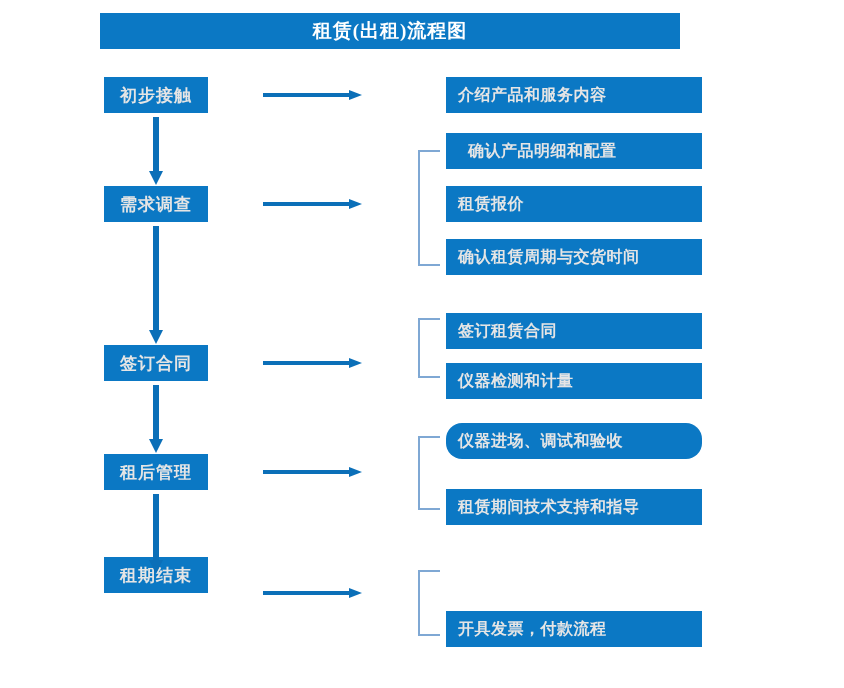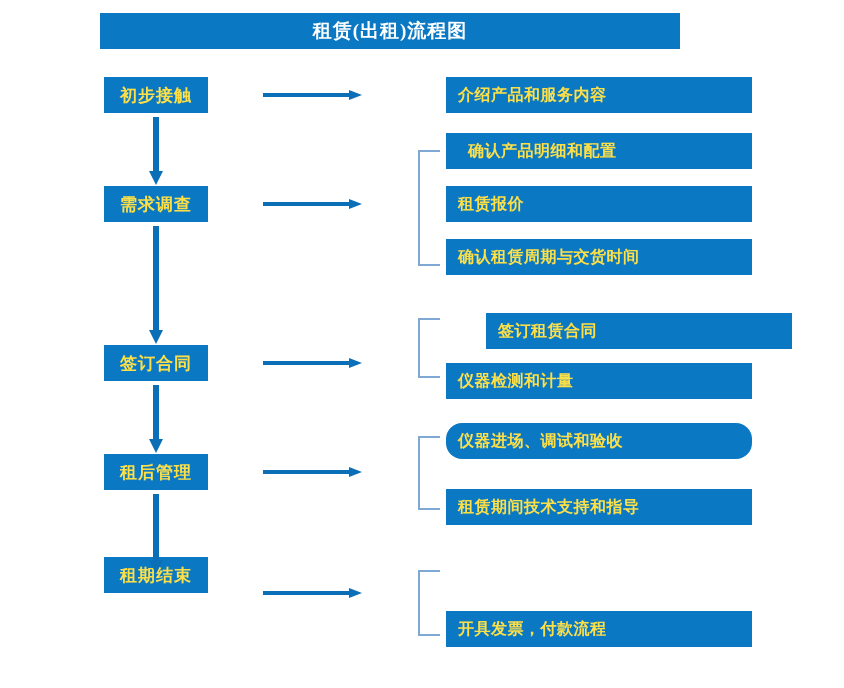--- a/index.html
+++ b/index.html
@@ -16,21 +16,21 @@
   }
   #canvas {
     position: absolute;
     left: 0; top: 0;
     width: 844px;
     height: 688px;
   }
   .box {
     position: absolute;
     background: #0b78c4;
-    color: #fde047;
+    color: #e5e5e5;
     font-weight: bold;
     display: flex;
     align-items: center;
     box-sizing: border-box;
   }
   .title-bar {
     position: absolute;
     left: 100px;
     top: 13px;
     width: 580px;
@@ -47,21 +47,21 @@
   .stage-box {
     left: 104px;
     width: 104px;
     height: 36px;
     justify-content: center;
     font-size: 17px;
     letter-spacing: 1px;
   }
   .detail-box {
     left: 446px;
-    width: 306px;
+    width: 256px;
     height: 36px;
     padding-left: 12px;
     font-size: 16px;
     letter-spacing: 0.5px;
   }
   .h-arrow {
     position: absolute;
     height: 12px;
   }
   .v-arrow {
@@ -133,21 +133,21 @@
   <div class="bracket" style="top:318px;  height:60px;"></div>
   <div class="bracket" style="top:436px;  height:74px;"></div>
   <div class="bracket" style="top:570px;  height:66px;"></div>
 
   <div class="box detail-box" style="top:77px;">介绍产品和服务内容</div>
 
   <div class="box detail-box" style="top:133px;padding-left:22px;">确认产品明细和配置</div>
   <div class="box detail-box" style="top:186px;">租赁报价</div>
   <div class="box detail-box" style="top:239px;">确认租赁周期与交货时间</div>
 
-  <div class="box detail-box" style="top:313px;margin-left:40px;">签订租赁合同</div>
+  <div class="box detail-box" style="top:313px;">签订租赁合同</div>
   <div class="box detail-box" style="top:363px;">仪器检测和计量</div>
 
   <div class="box detail-box" style="top:423px;border-radius:16px;">仪器进场、调试和验收</div>
   <div class="box detail-box" style="top:489px;">租赁期间技术支持和指导</div>
 
   <div class="box detail-box" style="top:611px;">开具发票，付款流程</div>
 
 </div>
 
 </body></html>

